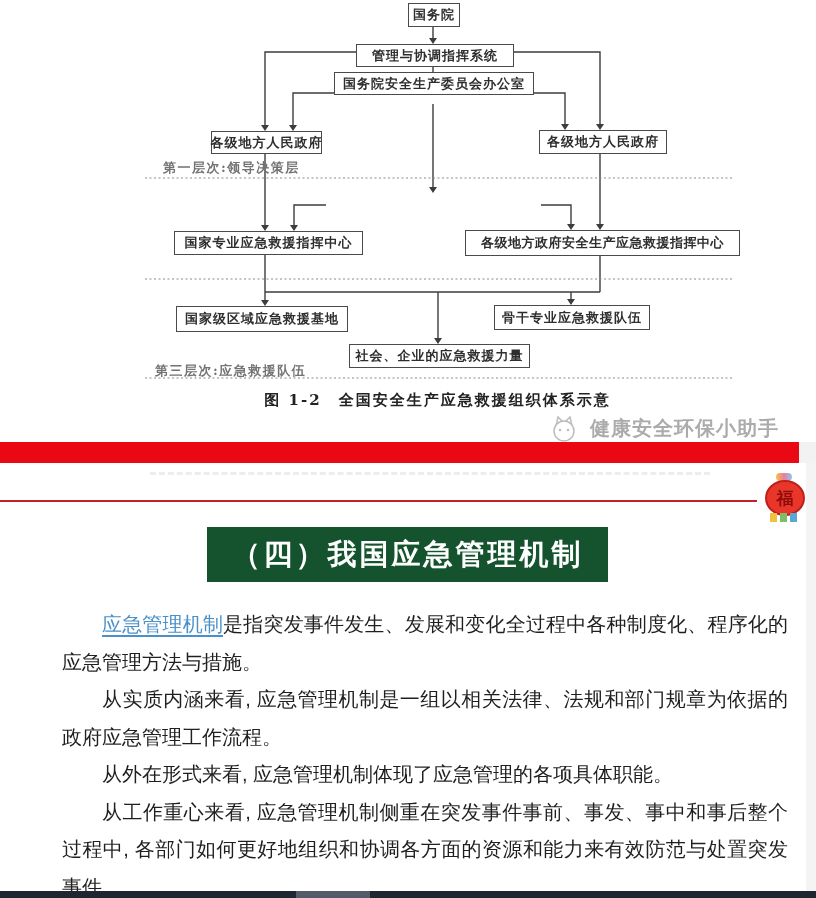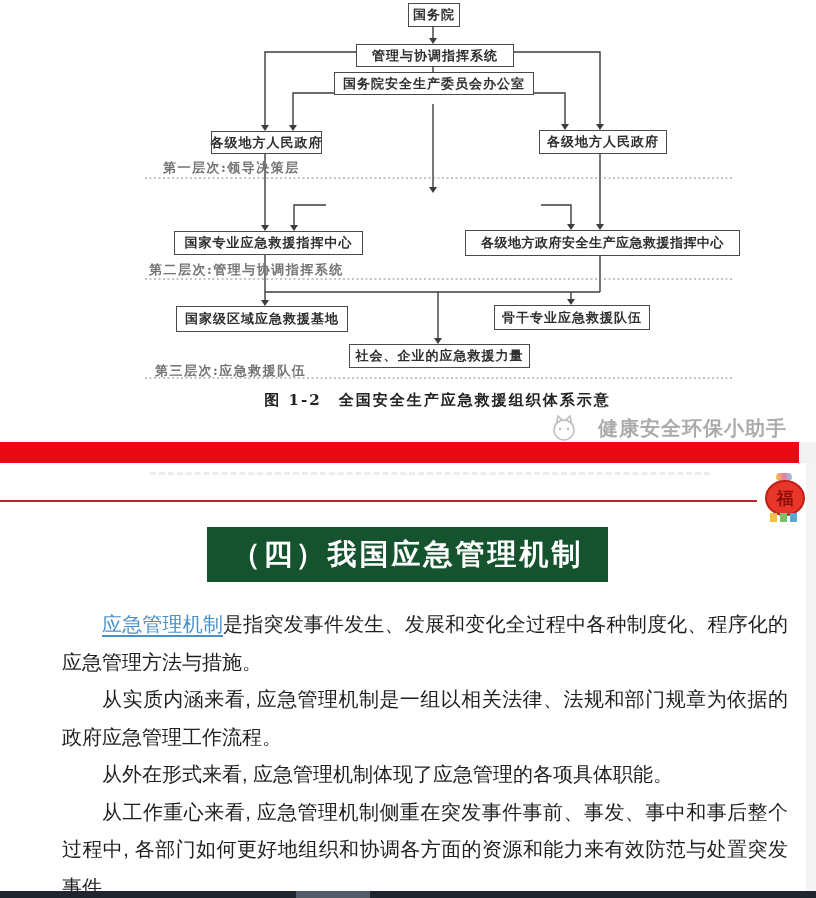--- a/index.html
+++ b/index.html
@@ -12,22 +12,22 @@
   .dbox{position:absolute;border:1px solid #4a4a4a;background:#fff;color:#2e2e2e;
         display:flex;align-items:center;justify-content:center;
         font-family:"DejaVu Serif","Liberation Serif",serif;
         font-weight:bold;font-size:13px;letter-spacing:1px;white-space:nowrap;}
   .layer-label{position:absolute;color:#737373;font-weight:bold;font-size:13px;
         letter-spacing:1.5px;white-space:nowrap;
         font-family:"DejaVu Serif","Liberation Serif",serif;}
   .fig-caption{position:absolute;left:140px;top:391px;width:595px;text-align:center;
         color:#222;font-weight:bold;font-size:15px;letter-spacing:2px;
         font-family:"DejaVu Serif","Liberation Serif",serif;}
-  .watermark{position:absolute;left:550px;top:415px;display:flex;align-items:flex-start;
-        gap:16px;color:#a3a3a3;opacity:.9;font-family:Liberation Serif, serif;}
+  .watermark{position:absolute;left:550px;top:415px;display:flex;align-items:center;
+        gap:8px;color:#a3a3a3;opacity:.9;font-family:Liberation Serif, serif;}
   .watermark .wm-text{font-size:20px;font-weight:bold;letter-spacing:1px;}
 
   
   .red-band{position:absolute;left:0;top:442px;width:799px;height:21px;background:#ea0813;}
   .band-edge{position:absolute;left:799px;top:442px;width:17px;height:21px;background:#f2f2f2;}
   .ghost-dashes{position:absolute;left:150px;top:472px;width:560px;height:0;
         border-top:3px dashed #efeceb;}
   .red-rule{position:absolute;left:0;top:500px;width:757px;height:2px;background:#c3202e;}
   .right-shade{position:absolute;left:806px;top:463px;width:10px;height:428px;background:#f4f4f4;}
 
@@ -111,21 +111,20 @@
     <div class="dbox" style="left:334px;top:72px;width:198px;height:21px">国务院安全生产委员会办公室</div>
     <div class="dbox" style="left:211px;top:131px;width:109px;height:21px">各级地方人民政府</div>
     <div class="dbox" style="left:539px;top:130px;width:126px;height:22px">各级地方人民政府</div>
     <div class="dbox" style="left:174px;top:231px;width:187px;height:22px">国家专业应急救援指挥中心</div>
     <div class="dbox" style="left:465px;top:230px;width:273px;height:24px;letter-spacing:0.5px">各级地方政府安全生产应急救援指挥中心</div>
     <div class="dbox" style="left:176px;top:306px;width:170px;height:24px">国家级区域应急救援基地</div>
     <div class="dbox" style="left:494px;top:305px;width:154px;height:23px">骨干专业应急救援队伍</div>
     <div class="dbox" style="left:349px;top:344px;width:179px;height:22px">社会、企业的应急救援力量</div>
 
     <div class="layer-label" style="left:163px;top:159px">第一层次:领导决策层</div>
-    <div class="layer-label" style="left:149px;top:261px">第二层次:管理与协调指挥系统</div>
     <div class="layer-label" style="left:155px;top:362px">第三层次:应急救援队伍</div>
 
     <div class="fig-caption">图 1-2　全国安全生产应急救援组织体系示意</div>
 
     <div class="watermark">
       <svg width="32" height="26" viewBox="0 0 32 26">
         <polygon points="6,10 8,1 14,7" fill="#fff" stroke="#b5b5b5" stroke-width="1.5"></polygon>
         <polygon points="22,10 20,1 14,7" fill="#fff" stroke="#b5b5b5" stroke-width="1.5"></polygon>
         <circle cx="14" cy="15" r="10" fill="#fff" stroke="#b5b5b5" stroke-width="1.5"></circle>
         <circle cx="10" cy="14" r="1.3" fill="#b5b5b5"></circle>

